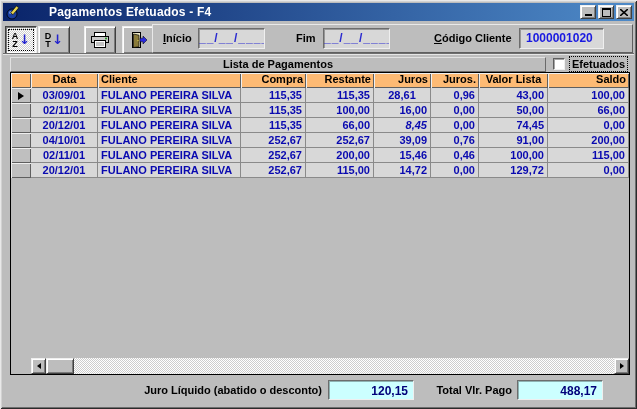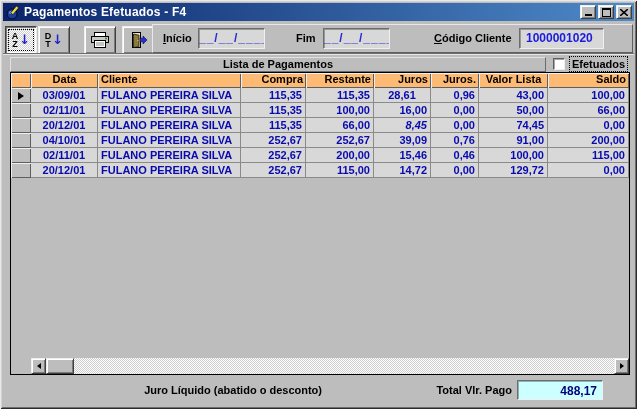--- a/index.html
+++ b/index.html
@@ -124,21 +124,21 @@
     box-shadow:inset 1px 1px 0 rgba(0,0,0,.3);
     color:#00007a;font-size:12px;font-weight:bold;text-align:right;
     padding:2px 5px 0 0;line-height:16px;
   }
 </style>
 </head>
 <body>
 
 <div class="window">
 
-  <div class="titlebar" style="background: linear-gradient(to right, rgb(10, 36, 106), rgb(78, 138, 200));">
+  <div class="titlebar" style="background: linear-gradient(to right, rgb(10, 36, 106), rgb(78, 138, 200)); gap: 25px;">
     <svg class="app-icon" viewBox="0 0 15 15">
       <circle cx="6" cy="9" r="5" fill="#1b3fa0" stroke="#000" stroke-width="0.8"></circle>
       <circle cx="4.5" cy="7.5" r="1.5" fill="#6f8fd8"></circle>
       <rect x="7.2" y="0.8" width="3" height="9" fill="#e8d44d" stroke="#000" stroke-width="0.6" transform="rotate(40 8.7 5.3)"></rect>
     </svg>
     <span class="title-text">Pagamentos Efetuados - F4</span>
     <span class="win-controls">
       <button class="win-btn">
           <span class="glyph-min"></span>
         </button>
@@ -289,16 +289,17 @@
         </button>
       <div class="sb-thumb"></div>
       <div class="sb-track"></div>
       <button class="sb-btn">
           <span class="tri-right-s"></span>
         </button>
     </div>
   </div>
 
   <span class="ft-label" style="left:60px;top:384px;width:262px;text-align:right;">Juro Líquido (abatido o desconto)</span>
+  <div class="cyan-field" style="left:328px;">120,15</div>
   <span class="ft-label" style="left:427px;top:384px;width:85px;text-align:right;">Total Vlr. Pago</span>
   <div class="cyan-field" style="left:517px;">488,17</div>
 
 </div>
 
 </body></html>

